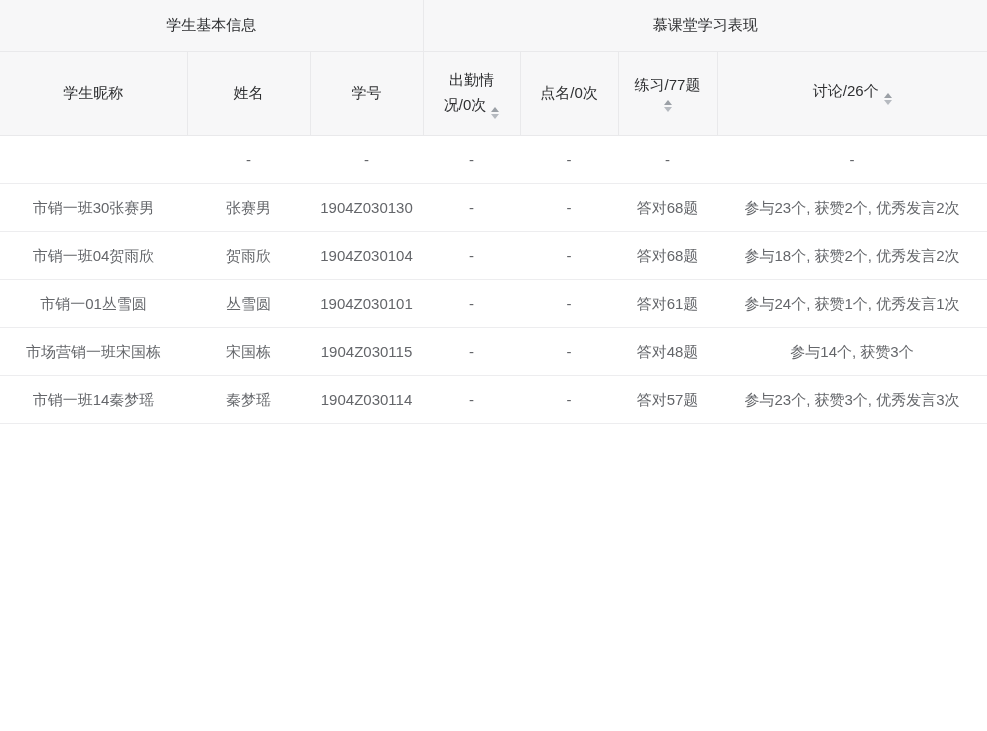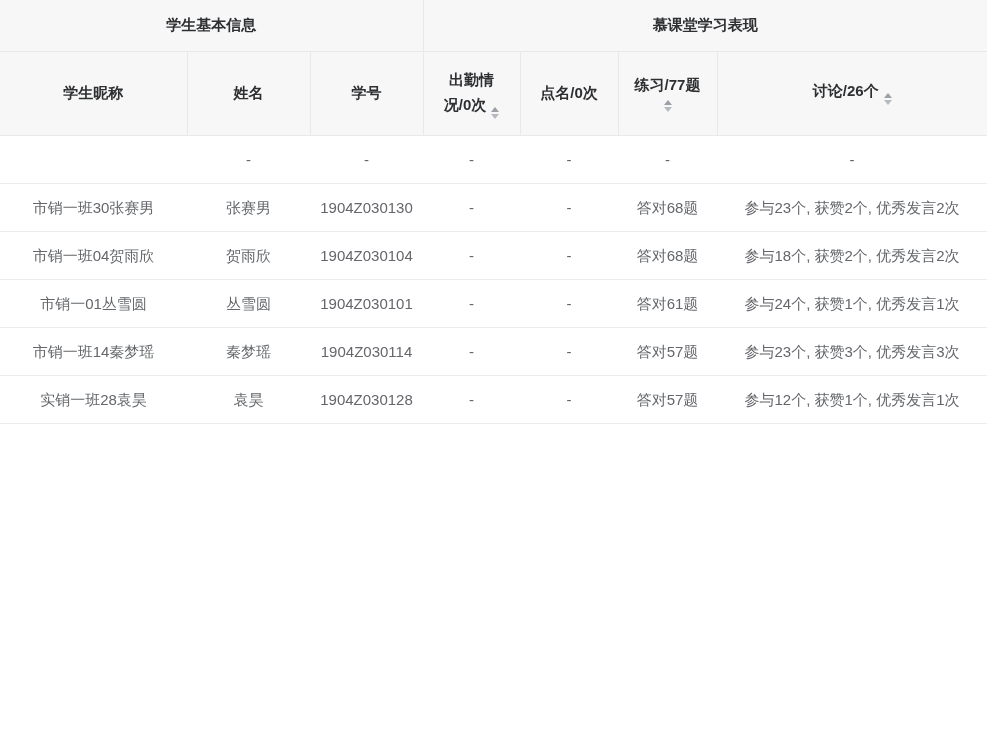--- a/index.html
+++ b/index.html
@@ -9,21 +9,21 @@
     width:987px;
     border-collapse:collapse;
     table-layout:fixed;
   }
 
   
   thead th {
     background:#f7f7f8;
     color:#2e2f31;
     font-size:15px;
-    font-weight:bold;
+    font-weight:normal;
     text-align:center;
     vertical-align:middle;
     padding:16px 6px;
     box-sizing:border-box;
   }
   tr.group-header-row th {
     height:44px;
     border-bottom:1px solid #e9e9eb;
   }
   tr.group-header-row th.group-th-left {
@@ -166,35 +166,35 @@
   <tr>
     <td class="cell-nickname">市销一01丛雪圆</td>
     <td class="cell-name">丛雪圆</td>
     <td class="cell-student-id">1904Z030101</td>
     <td class="cell-attendance">-</td>
     <td class="cell-roll-call">-</td>
     <td class="cell-exercise">答对61题</td>
     <td class="cell-discussion">参与24个, 获赞1个, 优秀发言1次</td>
   </tr>
 
+  <tr>
+    <td class="cell-nickname">市场营销一班宋国栋</td>
+    <td class="cell-name">宋国栋</td>
+    <td class="cell-student-id">1904Z030115</td>
+    <td class="cell-attendance">-</td>
+    <td class="cell-roll-call">-</td>
+    <td class="cell-exercise">答对48题</td>
+    <td class="cell-discussion">参与14个, 获赞3个</td>
+  </tr>
 
   <tr>
     <td class="cell-nickname">市销一班14秦梦瑶</td>
     <td class="cell-name">秦梦瑶</td>
     <td class="cell-student-id">1904Z030114</td>
     <td class="cell-attendance">-</td>
     <td class="cell-roll-call">-</td>
     <td class="cell-exercise">答对57题</td>
     <td class="cell-discussion">参与23个, 获赞3个, 优秀发言3次</td>
   </tr>
 
-  <tr>
-    <td class="cell-nickname">实销一班28袁昊</td>
-    <td class="cell-name">袁昊</td>
-    <td class="cell-student-id">1904Z030128</td>
-    <td class="cell-attendance">-</td>
-    <td class="cell-roll-call">-</td>
-    <td class="cell-exercise">答对57题</td>
-    <td class="cell-discussion">参与12个, 获赞1个, 优秀发言1次</td>
-  </tr>
 
 </tbody>
 </table>
 
 </body></html>

